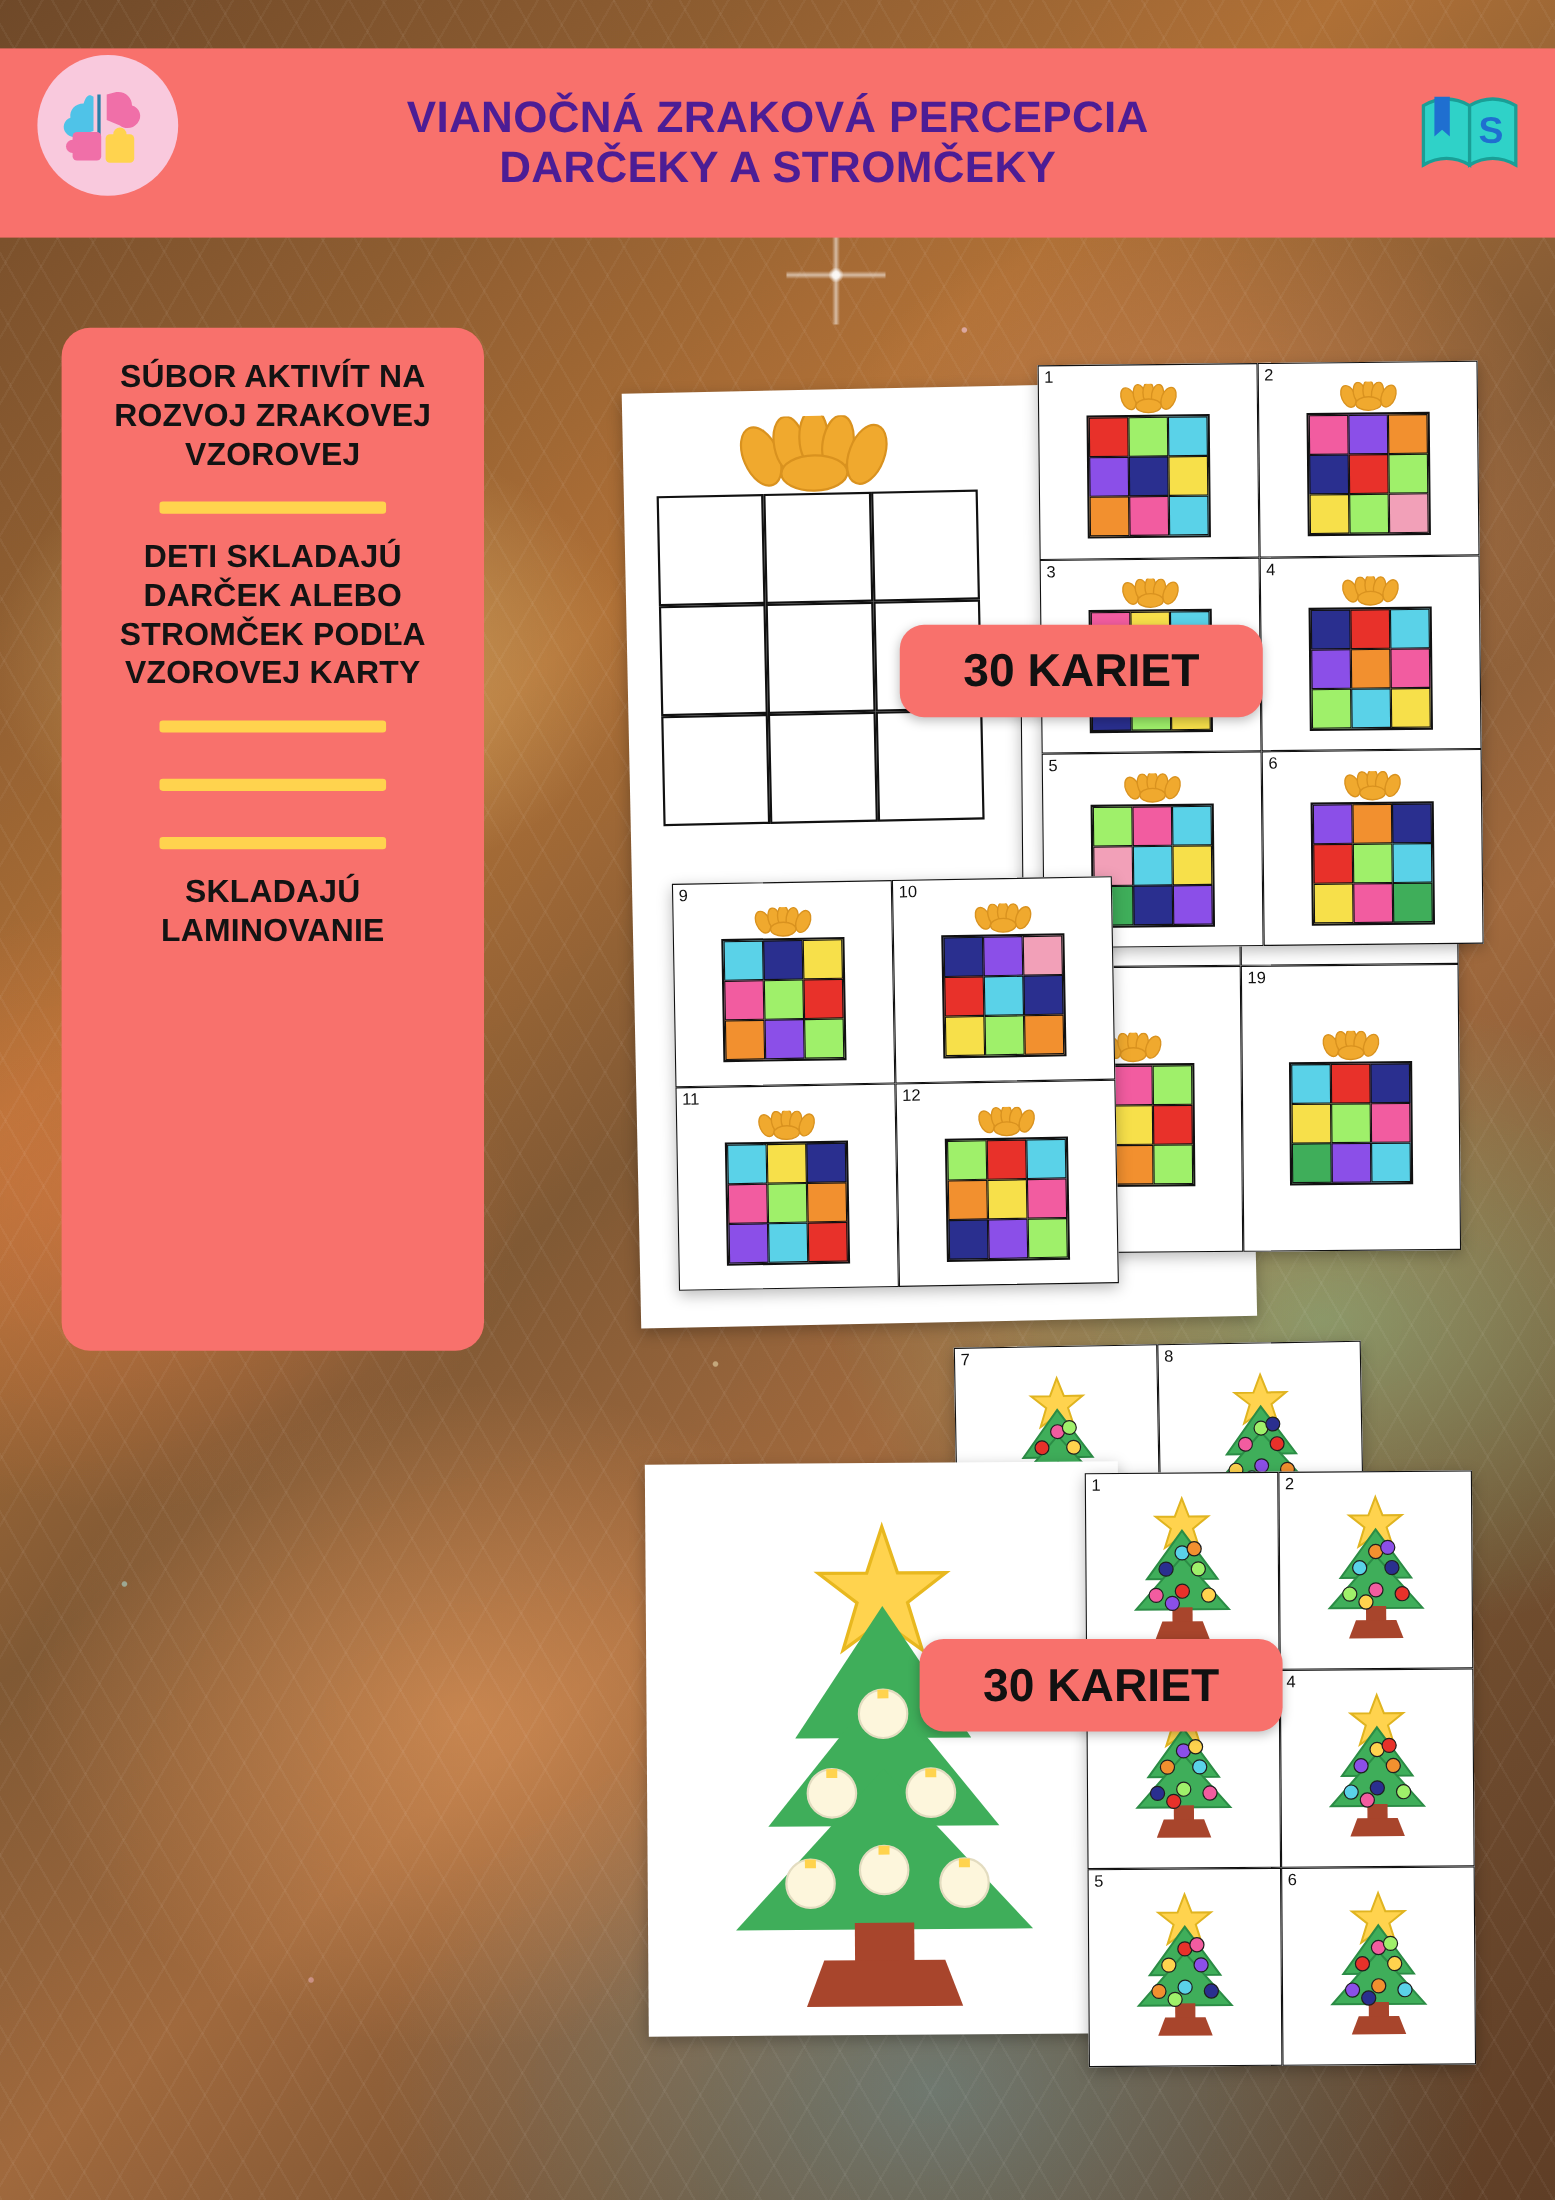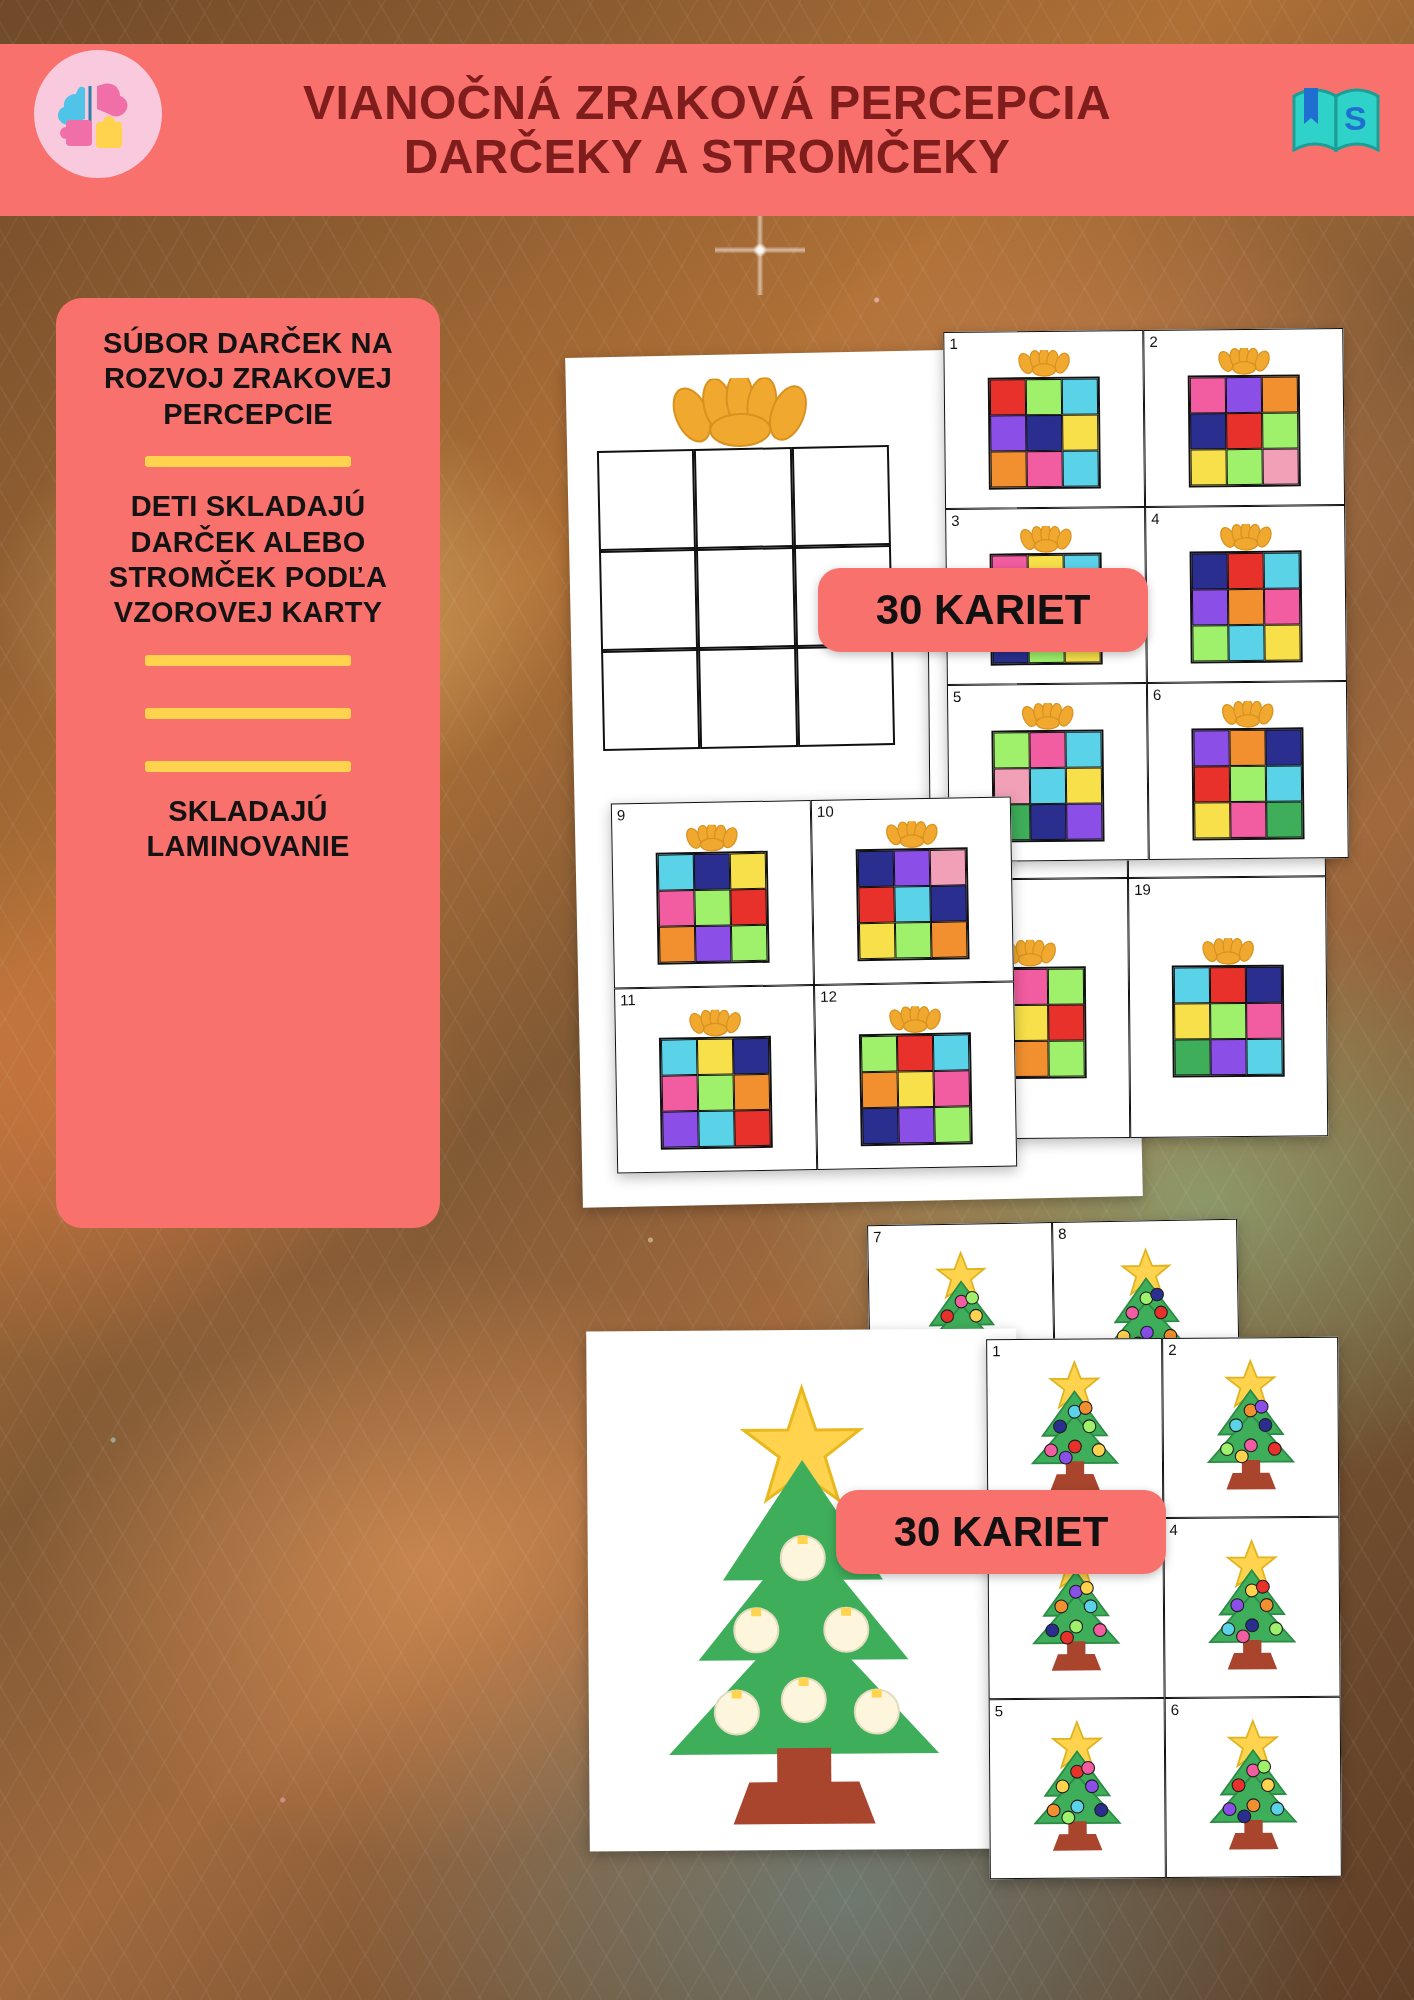--- a/index.html
+++ b/index.html
@@ -36,21 +36,21 @@
   }
   .star-burst{position:absolute;width:90px;height:90px;transform:translate(-50%,-50%);
     background:
       linear-gradient(0deg, transparent 46%, rgba(255,255,255,.55) 50%, transparent 54%),
       linear-gradient(90deg, transparent 46%, rgba(255,255,255,.55) 50%, transparent 54%),
       radial-gradient(circle, rgba(255,255,255,.85) 0 3px, transparent 7px);
     mix-blend-mode:screen;pointer-events:none;}
   
   #header{position:absolute;left:0;top:44px;width:1414px;height:172px;
     background:#f8716c;display:flex;align-items:center;justify-content:center;}
-  #title{color:#7f1d1d;font-weight:bold;font-size:48px;line-height:1.12;text-align:center;letter-spacing:.3px;}
+  #title{color:#4c1d95;font-weight:bold;font-size:40px;line-height:1.12;text-align:center;letter-spacing:.3px;}
   #logo-left{position:absolute;left:34px;top:50px;width:128px;height:128px;border-radius:50%;
     background:#f9c9dd;display:flex;align-items:center;justify-content:center;}
   #logo-right{position:absolute;right:30px;top:78px;width:96px;height:78px;}
   
   #panel{position:absolute;left:56px;top:298px;width:384px;height:930px;background:#f8716c;
     border-radius:26px;padding:26px 22px;box-sizing:border-box;
     display:flex;flex-direction:column;align-items:center;justify-content:flex-start;}
   .panel-text{color:#131313;font-weight:bold;font-size:29px;line-height:1.22;text-align:center;
     margin:0;padding:2px 4px;letter-spacing:.2px;}
   .divider{width:206px;height:11px;background:#ffd34e;border-radius:3px;margin:22px 0 20px;}
@@ -104,21 +104,21 @@
 <div id="logo-right">
   <svg width="96" height="78" viewBox="0 0 96 78">
     <path d="M6 18c14-8 28-8 42 0v54c-14-8-28-8-42 0z" fill="#2fd2c8" stroke="#1a9e96" stroke-width="3"></path>
     <path d="M90 18c-14-8-28-8-42 0v54c14-8 28-8 42 0z" fill="#2fd2c8" stroke="#1a9e96" stroke-width="3"></path>
     <path d="M16 10h14v36l-7-6-7 6z" fill="#1f6fd0"></path>
     <text x="56" y="52" font-family="Liberation Sans, sans-serif" font-size="34" font-weight="bold" fill="#1f6fd0">S</text>
   </svg>
 </div>
 
 <div id="panel">
-  <p class="panel-text">SÚBOR DARČEK NA ROZVOJ ZRAKOVEJ PERCEPCIE</p>
+  <p class="panel-text">SÚBOR AKTIVÍT NA ROZVOJ ZRAKOVEJ VZOROVEJ</p>
   <div class="divider"></div>
   <p class="panel-text">DETI SKLADAJÚ DARČEK ALEBO STROMČEK PODĽA VZOROVEJ KARTY</p>
   <div class="divider"></div>
   <div class="divider"></div>
   <div class="divider"></div>
   <p class="panel-text">SKLADAJÚ LAMINOVANIE</p>
 </div>
 
 <div class="sheet" style="left:574px;top:352px;width:560px;height:850px;transform:rotate(-1.2deg);"></div>
 <div style="position:absolute;left:660px;top:378px;width:160px;height:72px;transform:rotate(-1.2deg);">

